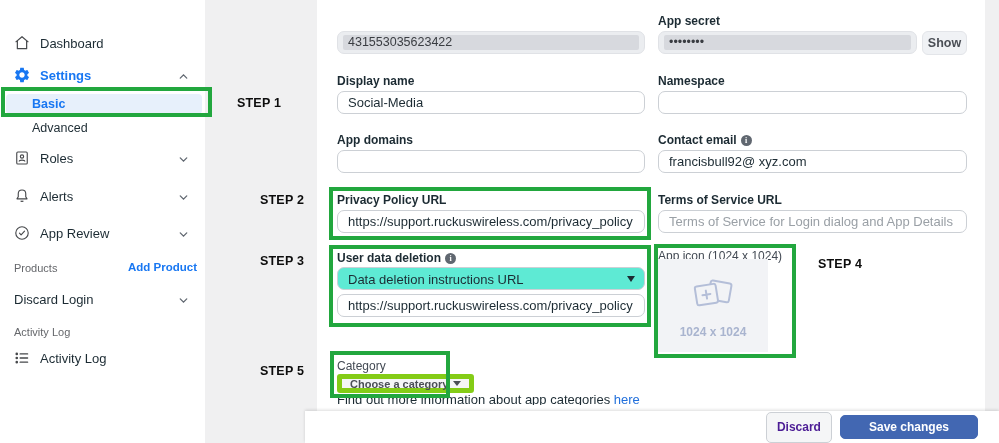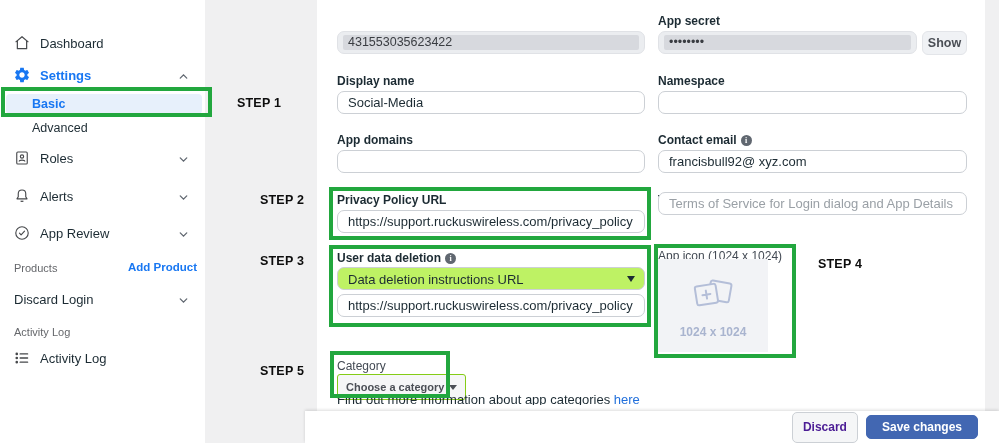--- a/index.html
+++ b/index.html
@@ -34,48 +34,48 @@
   .inp-disabled { position:absolute; height:23px; border:1px solid #e0e2e6; border-radius:7px; background:#ebedf0; overflow:hidden; }
   .inp-disabled .sel { display:block; margin:3px 5px; height:15px; background:#d7d9de; border-radius:2px;
                        font-size:12.5px; color:#3a3d42; line-height:15px; padding:0 5px; white-space:nowrap; }
   .col-l { left:20px; width:308px; }
   .col-r { left:341px; width:309px; }
   .info-i { display:inline-block; width:11px; height:11px; border-radius:50%; background:#606770; color:#fff;
             font-size:8px; line-height:11px; text-align:center; font-weight:bold; vertical-align:1px; margin-left:4px; }
   .info-i::before { content:"i"; font-family:"Liberation Serif",serif; }
   .show-btn { position:absolute; left:605px; top:31px; width:45px; height:24px; background:#f0f2f5; border:1px solid #e3e5e9;
               border-radius:6px; font-size:12.5px; font-weight:bold; color:#4b4f56; cursor:pointer; }
-  .select-box { position:absolute; height:23px; border:1px solid #ccd0d5; border-radius:7px; background:#bef264; cursor:pointer; }
+  .select-box { position:absolute; height:23px; border:1px solid #ccd0d5; border-radius:7px; background:#5eead4; cursor:pointer; }
   .select-box .sv { position:absolute; left:10px; top:4px; font-size:13px; color:#1c2b33; white-space:nowrap; }
   .select-box .caret { position:absolute; right:9px; top:8px; width:0; height:0;
                        border-left:4.5px solid transparent; border-right:4.5px solid transparent; border-top:6px solid #1c2b33; }
   
   .appicon-box { position:absolute; left:341px; top:259px; width:110px; height:93px; background:#f2f3f6; cursor:pointer;padding-left:6px; }
   .appicon-box .photos { position:absolute; left:33px; top:18px; }
   .appicon-box .size-txt { position:absolute; left:0; width:110px; top:66px; text-align:center;
                            font-size:12px; font-weight:bold; color:#a9b4cf; }
   
-  .cat-btn { position:absolute; left:20px; top:374px; height:19px; padding:12px 8px; background:#f5f6f7;
-             border:1px solid #84cc16; border-radius:3px; font-size:11px; font-weight:bold; color:#4b4f56; cursor:pointer;
+  .cat-btn { position:absolute; left:20px; top:374px; height:19px; padding:4px 8px; background:#f5f6f7;
+             border:5px solid #84cc16; border-radius:3px; font-size:11px; font-weight:bold; color:#4b4f56; cursor:pointer;
              display:flex; align-items:center; gap:5px; }
   .cat-btn .caret { width:0; height:0; border-left:4px solid transparent; border-right:4px solid transparent; border-top:5px solid #4b4f56; }
   .findout { position:absolute; left:20px; top:392px; font-size:13px; color:#1c2b33; white-space:nowrap; }
   .findout a { color:#216fdb; text-decoration:none; cursor:pointer; }
 
   
   .green-box { position:absolute; border:4px solid #22a73e; background:transparent; pointer-events:none; }
   .step { position:absolute; font-size:12.5px; font-weight:bold; color:#0d0d0d; letter-spacing:.2px; }
 
   
   .save-bar { position:absolute; left:305px; top:411px; width:694px; height:32px; background:#fff;
               box-shadow:0 -1px 3px rgba(0,0,0,.14); display:flex; align-items:center; justify-content:flex-end;
               gap:8px; padding-right:21px; }
   .btn-discard { height:31px; padding:0 10px; background:#f5f6f7; border:1px solid #ccd0d5; border-radius:5px;
                  font-size:12px; font-weight:bold; color:#4c1d95; cursor:pointer; }
-  .btn-save { height:24px; padding:0 15px; background:#4267b2; border:1px solid #4267b2; border-radius:5px;
+  .btn-save { height:24px; padding:0 28px; background:#4267b2; border:1px solid #4267b2; border-radius:5px;
               font-size:12px; font-weight:bold; color:#fff; cursor:pointer; }
 </style>
 </head>
 <body>
 
 <div id="screen">
   <div class="gutter"></div>
   <div class="right-strip"></div>
 
   <div class="sidebar">
@@ -206,21 +206,21 @@
     <div class="fld-label col-l" style="top:133px;">App domains</div>
     <input class="inp col-l" style="top: 150px;" value="">
 
     <div class="fld-label col-r" style="top:133px;"><span>Contact email</span><span class="info-i"></span></div>
     <input class="inp col-r" style="top: 150px;" value="francisbull92@ xyz.com">
 
     <div class="fld-label col-l" style="top:193px;">Privacy Policy URL</div>
     <input class="inp col-l" style="top: 210px;" value="https://support.ruckuswireless.com/privacy_policy">
 
     <div class="fld-label col-r" style="top:193px;">Terms of Service URL</div>
-    <input class="inp col-r" style="top: 192px;" placeholder="Terms of Service for Login dialog and App Details">
+    <input class="inp col-r" style="top: 210px;" placeholder="Terms of Service for Login dialog and App Details">
 
     <div class="fld-label col-l" style="top:251px;"><span>User data deletion</span><span class="info-i"></span></div>
     <div class="select-box col-l" style="top:267px;">
       <span class="sv">Data deletion instructions URL</span>
       <span class="caret"></span>
     </div>
     <input class="inp col-l" style="top: 294px;" value="https://support.ruckuswireless.com/privacy_policy">
 
     <div class="fld-label normal" style="left:341px; top:249px;">App icon (1024 x 1024)</div>
     <div class="appicon-box">

